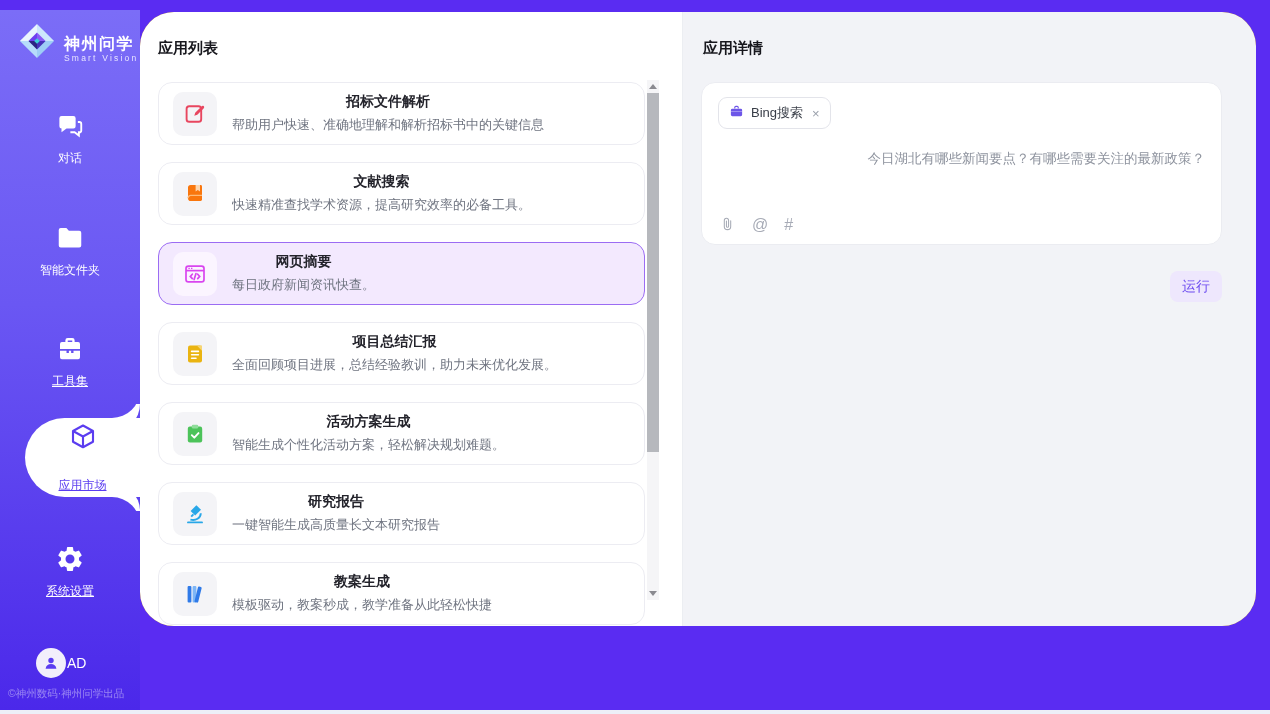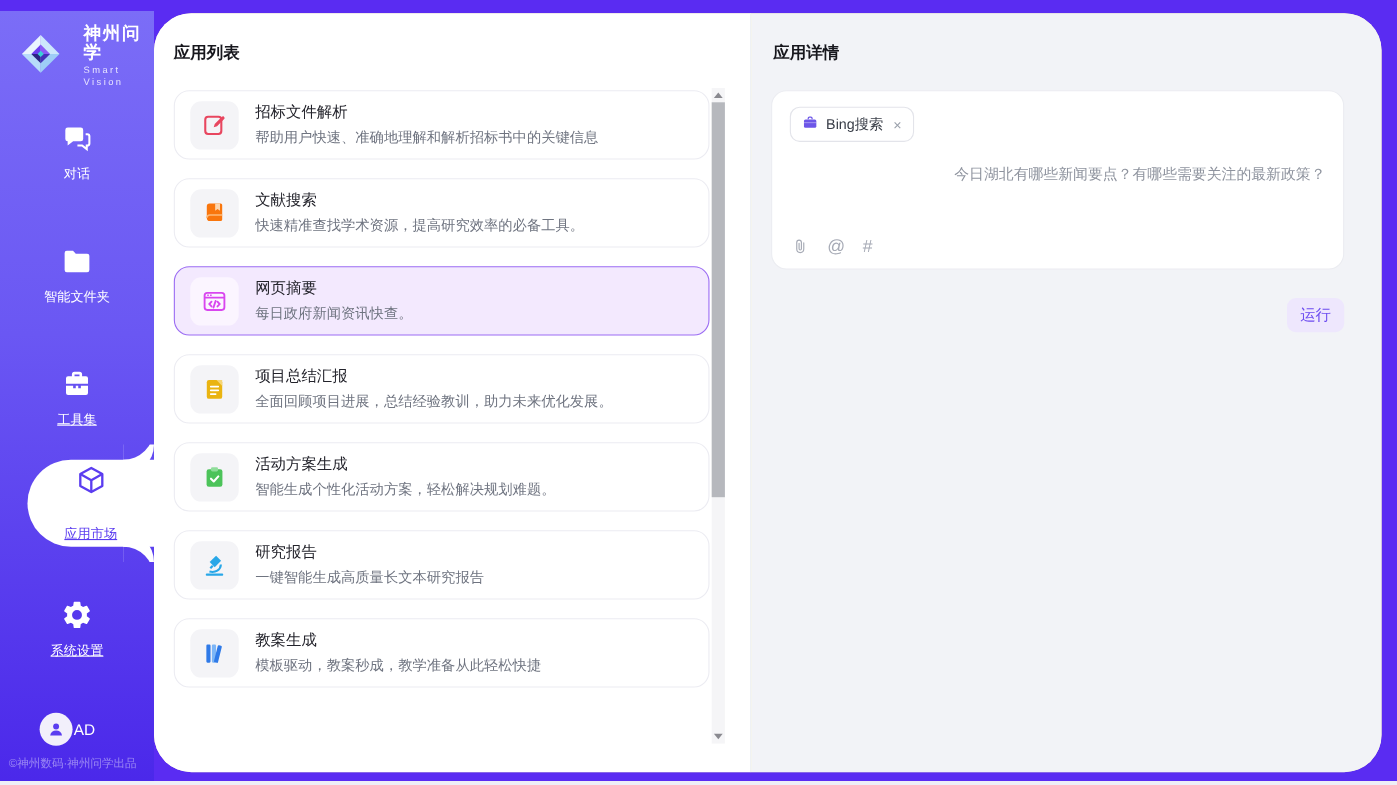--- a/index.html
+++ b/index.html
@@ -9,21 +9,21 @@
     font-family:"Liberation Sans","DejaVu Sans",sans-serif;
     -webkit-font-smoothing:antialiased;
   }
   .bottom-strip{position:absolute;left:0;right:0;bottom:0;height:4px;background:#edeff7;}
 
   
   .sidebar{
     position:absolute;left:0;top:10px;width:140px;height:700px;
     background:linear-gradient(180deg,#7b6df7 0%,#6a57f3 42%,#4b28ea 100%);
   }
-  .logo{position:absolute;top:12px;left:18px;display:flex;align-items:center;gap:20px;}
+  .logo{position:absolute;top:12px;left:18px;display:flex;align-items:flex-end;gap:8px;}
   .logo svg{width:38px;height:38px;}
   .logo-cn{color:#fff;font-size:16px;font-weight:bold;letter-spacing:1.5px;line-height:18px;}
   .logo-en{color:#e7e4ff;font-size:8.5px;letter-spacing:2.2px;line-height:11px;}
   .nav-item{
     position:absolute;left:0;width:140px;display:flex;flex-direction:column;
     align-items:center;gap:6px;color:#fff;font-size:12px;cursor:pointer;
   }
   .nav-item svg{width:30px;height:30px;}
   .nav-item:nth-child(1){top:101px;}
   .nav-item:nth-child(2){top:213px;}
@@ -40,39 +40,39 @@
   .nav-item.selected::before{top:-28px;border-bottom-right-radius:28px;box-shadow:0 14px 0 0 #fff;}
   .nav-item.selected::after{bottom:-28px;border-top-right-radius:28px;box-shadow:0 -14px 0 0 #fff;}
   .nav-label.underlined{text-decoration:underline;}
   .user-row{position:absolute;top:638px;left:36px;display:flex;align-items:center;gap:1px;color:#fff;font-size:14px;cursor:pointer;justify-content:space-between;}
   .avatar{width:30px;height:30px;border-radius:50%;background:#f2effb;display:flex;align-items:center;justify-content:center;}
   .avatar svg{width:18px;height:18px;}
   .side-footer{position:absolute;top:677px;left:8px;width:132px;color:rgba(255,255,255,.42);font-size:10.5px;white-space:nowrap;}
 
   
   .window{
-    position:absolute;left:140px;top:12px;width:1116px;height:690px;
-    border-radius:34px;overflow:hidden;display:flex;background:#fef9c3;
+    position:absolute;left:140px;top:12px;width:1116px;height:614px;
+    border-radius:34px;overflow:hidden;display:flex;background:#a16207;
   }
   .panel-title{font-size:15px;font-weight:bold;color:#17171d;}
 
   
   .list-panel{width:543px;background:#fff;position:relative;border-right:1px solid #eceef2;box-sizing:border-box;}
   .list-title{position:absolute;top:27px;left:18px;}
   .cards{position:absolute;top:70px;left:18px;width:487px;}
   .card{
     height:63px;margin-bottom:17px;border:1px solid #ececf2;border-radius:14px;background:#fff;
     display:flex;align-items:center;padding:0 14px;gap:15px;box-sizing:border-box;cursor:pointer;
   }
   .card.selected{background:#f3e9fe;border-color:#9b6cf3;}
   .icon-box{width:44px;height:44px;border-radius:10px;background:#f4f4f7;display:flex;align-items:center;justify-content:center;flex:none;}
   .card.selected .icon-box{background:#fbf5ff;}
   .icon-box svg{width:24px;height:24px;}
   .card-texts{min-width:0;}
-  .card-title{font-size:14px;font-weight:normal;color:#23232b;margin-bottom:5px;}
+  .card-title{font-size:14px;font-weight:bold;color:#23232b;margin-bottom:5px;text-align:center;}
   .card-desc{font-size:13px;color:#6f7480;white-space:nowrap;overflow:hidden;}
 
   
   .scrollbar{position:absolute;top:68px;right:23px;bottom:26px;width:12px;background:#f5f5f7;}
   .sb-btn{position:absolute;left:0;width:12px;height:13px;display:flex;align-items:center;justify-content:center;cursor:pointer;}
   .sb-btn.up{top:0;}
   .sb-btn.down{bottom:0;}
   .tri-up{width:0;height:0;border-left:4px solid transparent;border-right:4px solid transparent;border-bottom:5px solid #8a8a90;}
   .tri-down{width:0;height:0;border-left:4px solid transparent;border-right:4px solid transparent;border-top:5px solid #8a8a90;}
   .sb-thumb{position:absolute;top:13px;left:0;width:12px;height:359px;background:#b6b8bd;cursor:pointer;}

